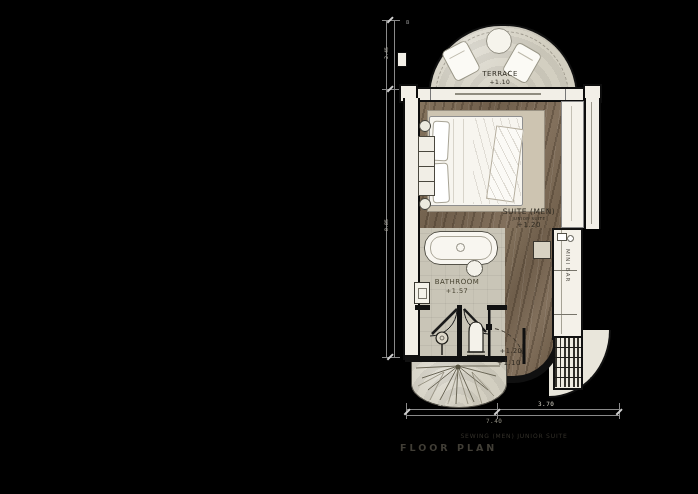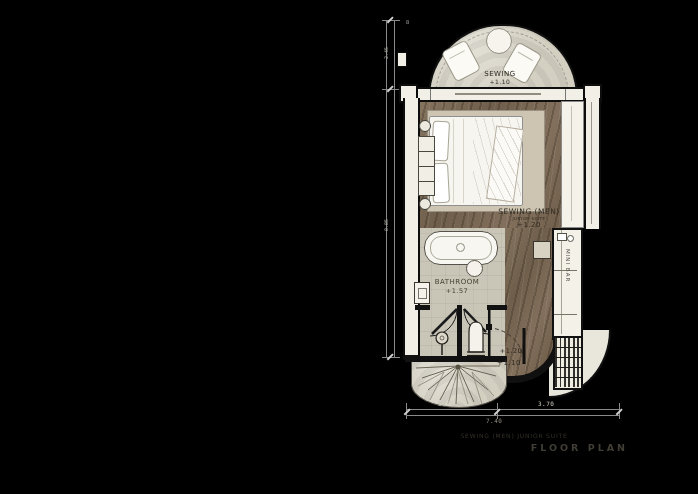--- a/index.html
+++ b/index.html
@@ -32,21 +32,21 @@
   
   .dimline{background:#8a8a8a;}
   .tick{background:#cfcfcf;width:8px;height:1.5px;transform:rotate(-45deg);}
   .dimtext{color:#cfccc0;font-size:6px;font-family:"DejaVu Sans Mono",monospace;letter-spacing:.5px;}
   .vdimtext{color:#b3b0a6;font-size:5px;font-family:"DejaVu Sans Mono",monospace;
             transform:rotate(-90deg);transform-origin:center;white-space:nowrap;}
 
   
   .lbl{color:#2e2a21;letter-spacing:.5px;text-align:center;white-space:nowrap;}
   .caption1{color:#34312a;font-size:6px;letter-spacing:.8px;text-align:center;filter:blur(.3px);}
-  .caption2{color:#413e36;font-size:9.5px;font-weight:bold;letter-spacing:3px;text-align:right;filter:blur(.5px);}
+  .caption2{color:#413e36;font-size:9.5px;font-weight:bold;letter-spacing:3px;text-align:left;filter:blur(.5px);}
 
   .stairrow{height:9px;border-bottom:1px solid #1d1c19;
     background-image:repeating-linear-gradient(90deg,#33312b 0 1.5px, rgba(0,0,0,0) 1.5px 4.5px);}
 </style>
 </head>
 <body>
 
 <div id="stage">
 
   <div class="abs dimline" style="left:386px;top:20px;width:1px;height:338px;"></div>
@@ -64,21 +64,21 @@
   <div class="abs stone" style="left:428px;top:24px;width:146px;height:73px;border-radius:73px 73px 0 0;border:2px solid #101010;border-bottom:none;">
     <div class="abs" style="left:5px;top:5px;width:132px;height:66px;border-radius:66px 66px 0 0;border:1px dashed rgba(60,55,45,.35);border-bottom:none;"></div>
   </div>
   <div class="abs" style="left:486px;top:28px;width:24px;height:24px;border-radius:50%;background:#f6f4ec;border:1px solid #8f8c80;"></div>
   <div class="abs" style="left:447px;top:44px;width:26px;height:32px;background:#fbfaf5;border:1px solid #9a9788;border-radius:5px;transform:rotate(-28deg);">
     <div class="abs" style="left:4px;top:8px;width:17px;height:1px;background:#bdb9ab;"></div>
   </div>
   <div class="abs" style="left:508px;top:46px;width:26px;height:32px;background:#fbfaf5;border:1px solid #9a9788;border-radius:5px;transform:rotate(30deg);">
     <div class="abs" style="left:4px;top:8px;width:17px;height:1px;background:#bdb9ab;"></div>
   </div>
-  <div class="abs lbl" style="left:468px;top:70px;width:64px;font-size:7px;">SEWING</div>
+  <div class="abs lbl" style="left:468px;top:70px;width:64px;font-size:7px;">TERRACE</div>
   <div class="abs lbl" style="left:468px;top:78px;width:64px;font-size:6px;">+1.10</div>
 
   <div class="abs wood" style="left:417px;top:97px;width:167px;height:131px;"></div>
 
   <div class="abs" style="left:549px;top:330px;width:60px;height:66px;background:#e9e6db;border-right:2px solid #111;border-bottom:2px solid #111;border-radius:0 0 100% 0;"></div>
   <div class="abs wood" style="left:503px;top:228px;width:52px;height:148px;border-right:7px solid #101010;border-bottom:7px solid #101010;border-radius:0 0 48px 0;"></div>
   <div class="abs bathfloor" style="left:417px;top:228px;width:88px;height:132px;"></div>
 
   <div class="abs stone" style="left:411px;top:360px;width:94px;height:47px;border-radius:0 0 94px 94px / 0 0 47px 47px;border:1.5px solid #55524a;border-top:none;overflow:hidden;">
     <svg width="94" height="47" viewBox="0 0 94 47">
@@ -133,21 +133,21 @@
   </div>
   <div class="abs" style="left:419px;top:120px;width:10px;height:10px;border-radius:50%;background:#eceade;border:1.5px solid #3a3a33;"></div>
   <div class="abs" style="left:419px;top:198px;width:10px;height:10px;border-radius:50%;background:#eceade;border:1.5px solid #3a3a33;"></div>
   <div class="abs" style="left:418px;top:136px;width:15px;height:58px;background:#f1eee6;border:1px solid #4a473e;">
     <div class="abs" style="left:0;top:14px;width:15px;height:1px;background:#4a473e;"></div>
     <div class="abs" style="left:0;top:29px;width:15px;height:1px;background:#4a473e;"></div>
     <div class="abs" style="left:0;top:44px;width:15px;height:1px;background:#4a473e;"></div>
   </div>
   <div class="abs" style="left:533px;top:241px;width:16px;height:16px;background:#d8d2c2;border:1px solid #3a362e;"></div>
 
-  <div class="abs lbl" style="left:488px;top:207px;width:82px;font-size:7.5px;">SEWING (MEN)</div>
+  <div class="abs lbl" style="left:488px;top:207px;width:82px;font-size:7.5px;">SUITE (MEN)</div>
   <div class="abs lbl" style="left:488px;top:216px;width:82px;font-size:4px;">JUNIOR SUITE</div>
   <div class="abs lbl" style="left:488px;top:221px;width:82px;font-size:7px;">+1.20</div>
 
   <div class="abs" style="left:424px;top:231px;width:72px;height:32px;background:#f8f6f0;border:1.5px solid #555349;border-radius:16px;">
     <div class="abs" style="left:5px;top:4px;width:60px;height:22px;border:1px solid #a9a597;border-radius:11px;"></div>
     <div class="abs" style="left:31px;top:11px;width:7px;height:7px;border-radius:50%;border:1px solid #8f8c80;"></div>
   </div>
   <div class="abs" style="left:466px;top:260px;width:15px;height:15px;border-radius:50%;background:#f4f2ea;border:1.5px solid #555349;"></div>
   <div class="abs" style="left:414px;top:282px;width:14px;height:20px;background:#f4f2ea;border:1.5px solid #3a3831;">
     <div class="abs" style="left:3px;top:5px;width:7px;height:9px;border:1px solid #77746a;"></div>

